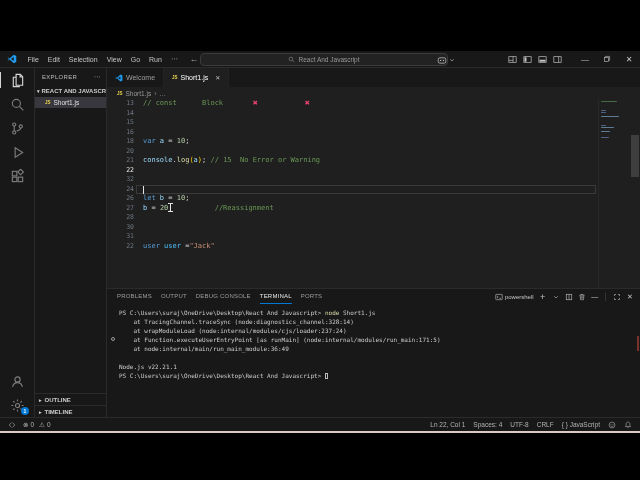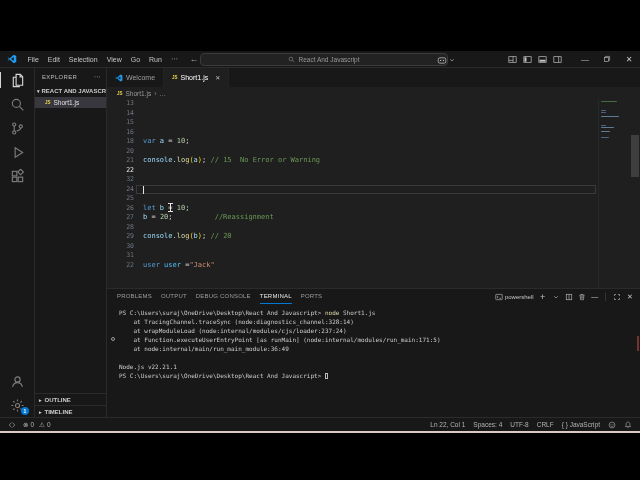--- a/index.html
+++ b/index.html
@@ -300,20 +300,21 @@
       <div class="breadcrumb">
         <span class="js-badge">JS</span>
         <span>Short1.js</span>
         <span class="bc-sep">›</span>
         <span>…</span>
       </div>
       <div class="codewrap">
         <div class="codelines" id="codelines">
             <div class="cl">
               <span class="ln">13</span>
+              <span class="lc"><span class="cm">// const      Block       </span><span class="err">✖</span><span class="cm">           </span><span class="err">✖</span></span>
             </div>
             <div class="cl">
               <span class="ln">14</span>
               <span class="lc"></span>
             </div>
             <div class="cl">
               <span class="ln">15</span>
               <span class="lc"></span>
             </div>
             <div class="cl">
@@ -338,38 +339,30 @@
             </div>
             <div class="cl">
               <span class="ln">32</span>
               <span class="lc"></span>
             </div>
             <div class="cl">
               <span class="ln">24</span>
               <span class="lc"></span>
             </div>
             <div class="cl">
-              <span class="ln">25</span>
-              <span class="lc"></span>
-            </div>
-            <div class="cl">
               <span class="ln">26</span>
               <span class="lc"><span class="kw">let </span><span class="vr">b </span><span class="op">= </span><span class="num">10</span><span class="op">;</span></span>
             </div>
             <div class="cl">
               <span class="ln">27</span>
               <span class="lc"><span class="vr">b </span><span class="op">= </span><span class="num">20</span><span class="op">;          </span><span class="cm">//Reassignment</span></span>
             </div>
             <div class="cl">
               <span class="ln">28</span>
               <span class="lc"></span>
-            </div>
-            <div class="cl">
-              <span class="ln">29</span>
-              <span class="lc"><span class="vr">console</span><span class="op">.</span><span class="fn">log</span><span class="par">(</span><span class="vr">b</span><span class="par">)</span><span class="op">; </span><span class="cm">// 20</span></span>
             </div>
             <div class="cl">
               <span class="ln">30</span>
               <span class="lc"></span>
             </div>
             <div class="cl">
               <span class="ln">31</span>
               <span class="lc"></span>
             </div>
             <div class="cl">

